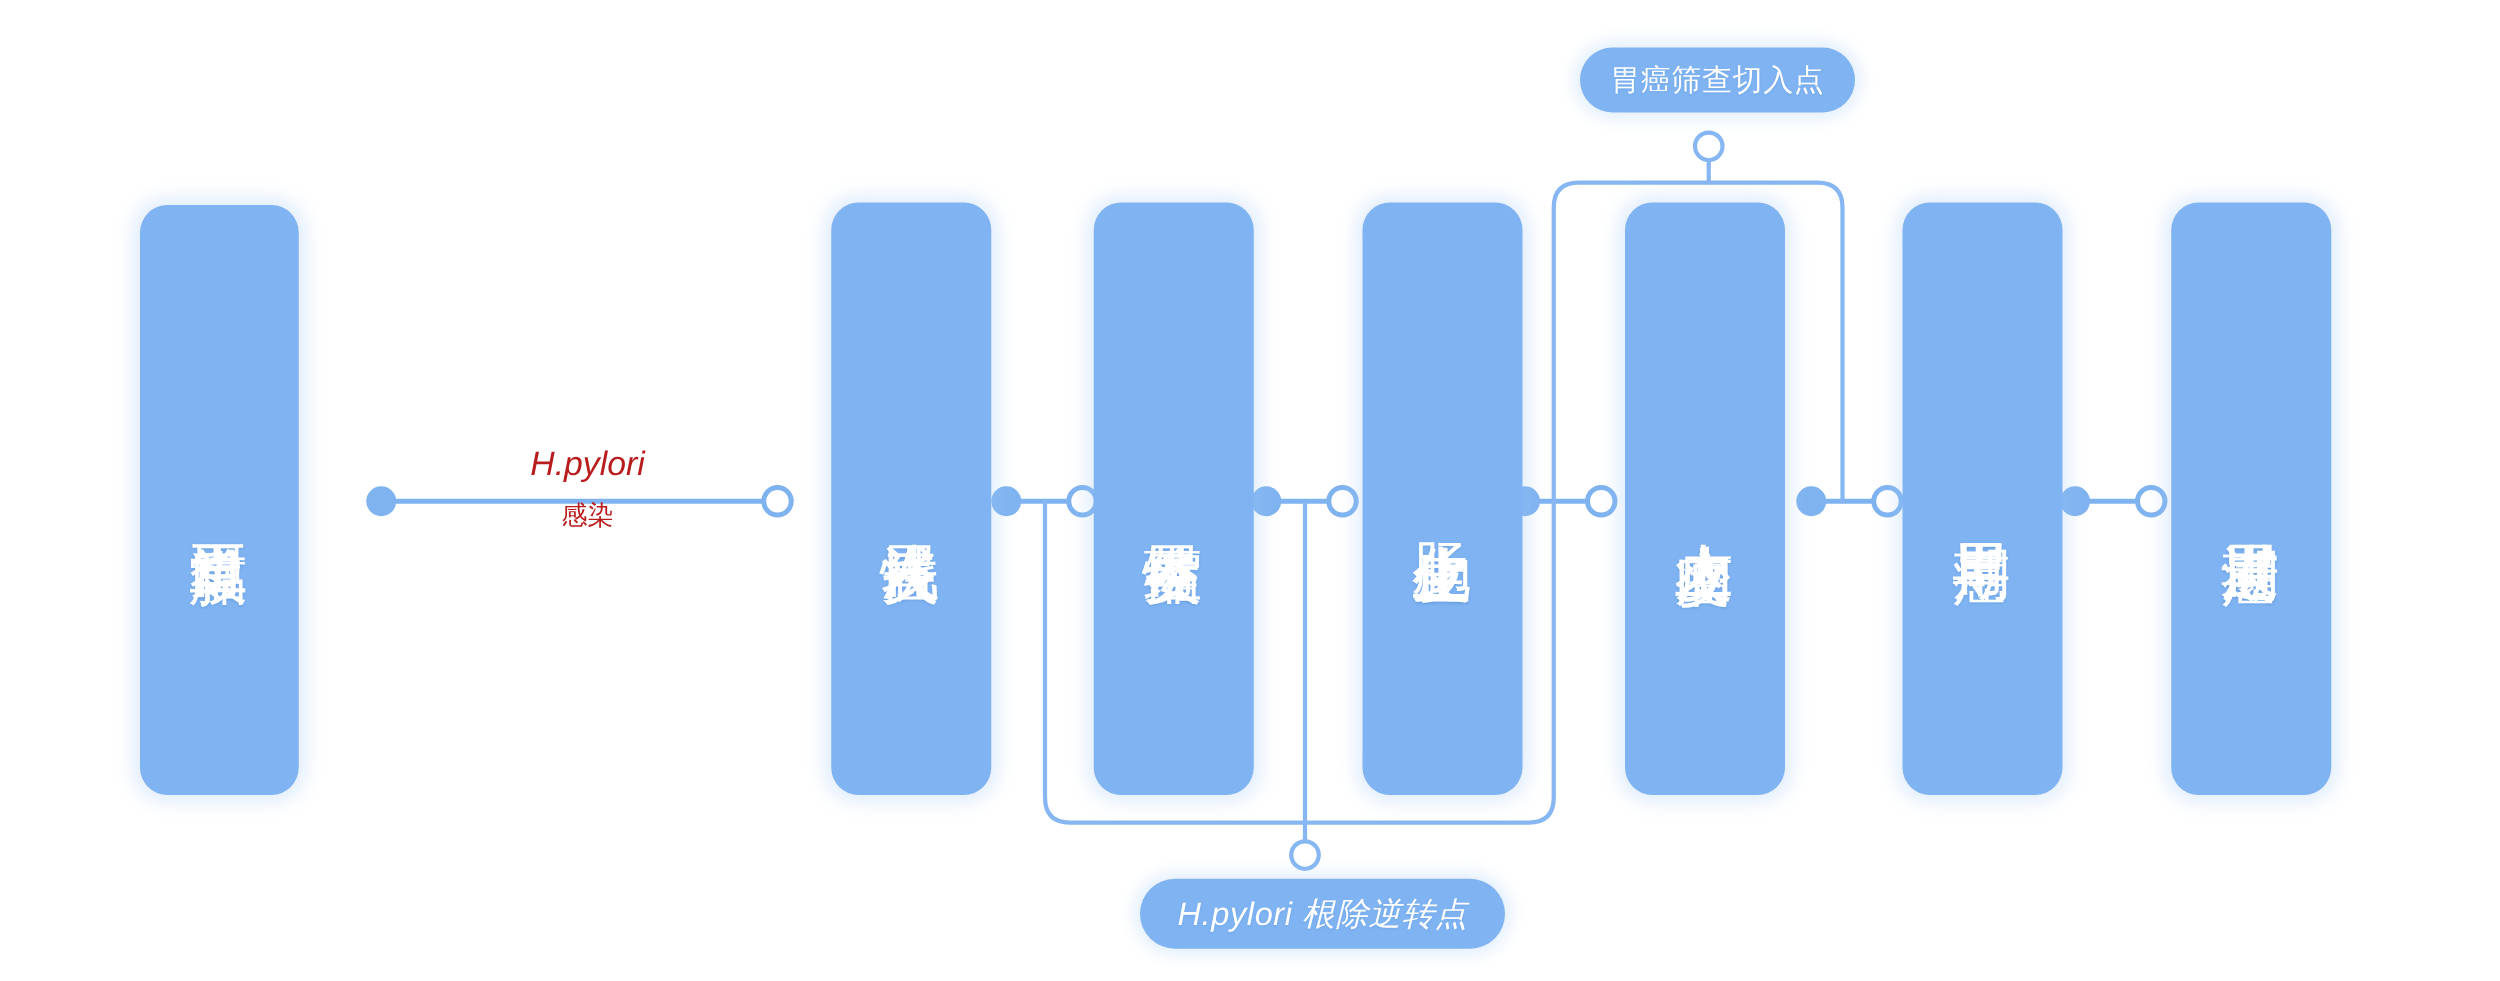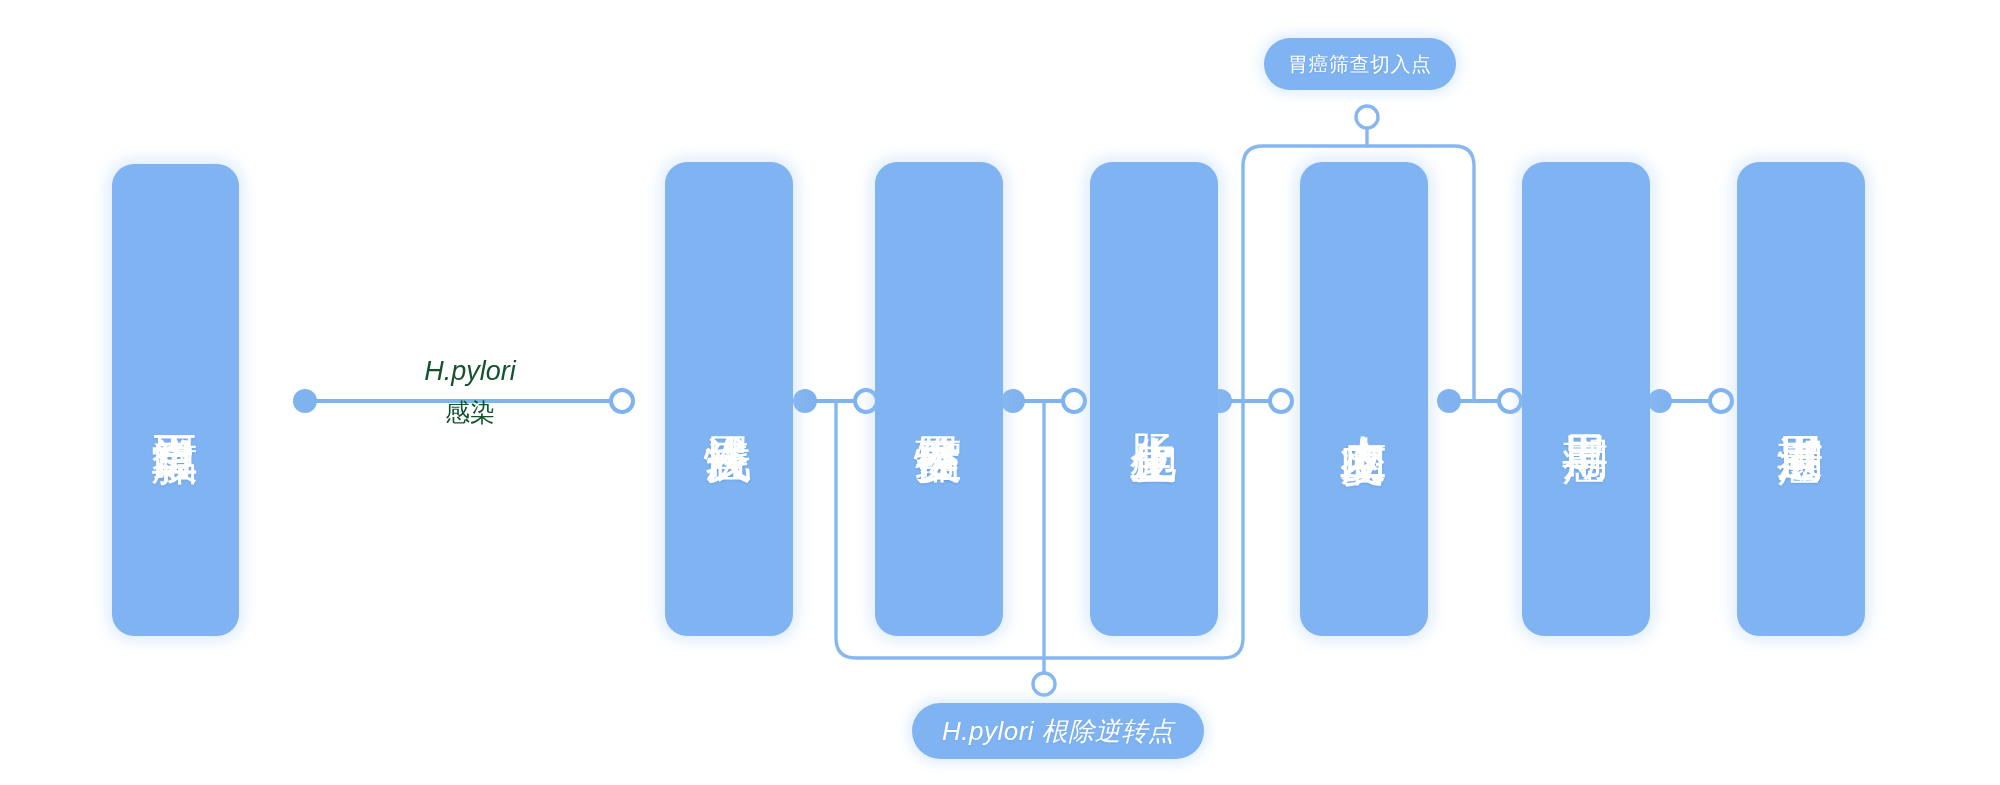--- a/index.html
+++ b/index.html
@@ -79,53 +79,52 @@
     text-orientation: upright;
     white-space: nowrap;
     text-shadow: 0 1px 2px rgba(70, 130, 200, 0.25);
     font-weight: 400;
   }
 
   
   .edge-label {
     position: absolute;
     text-align: center;
-    color: #14532d;
+    color: #b91c1c;
     white-space: nowrap;
     pointer-events: none;
   }
   .edge-label .line1 {
     display: block;
     font-style: italic;
     font-size: 27px;
     line-height: 1.0;
   }
   .edge-label .line2 {
     display: block;
-    font-size: 25px;
+    font-size: 21px;
     line-height: 1.0;
     margin-top: 17px;
-    font-family: Liberation Mono, monospace;
   }
 
   
   .pill {
     position: absolute;
     background: #7FB3F2;
     color: #ffffff;
     border-radius: 999px;
     display: flex;
     align-items: center;
     justify-content: center;
     white-space: nowrap;
     box-shadow: 0 0 12px 5px rgba(165, 204, 247, 0.32);
     box-sizing: border-box;
   }
   .pill-text {
-    font-size: 20px;
+    font-size: 24px;
     letter-spacing: 0.5px;
     text-shadow: 0 1px 2px rgba(70, 130, 200, 0.2);
   }
   .pill-top {
     height: 52px;
     padding: 0 24px;
   }
   .pill-bottom {
     height: 56px;
     padding: 0 30px;

